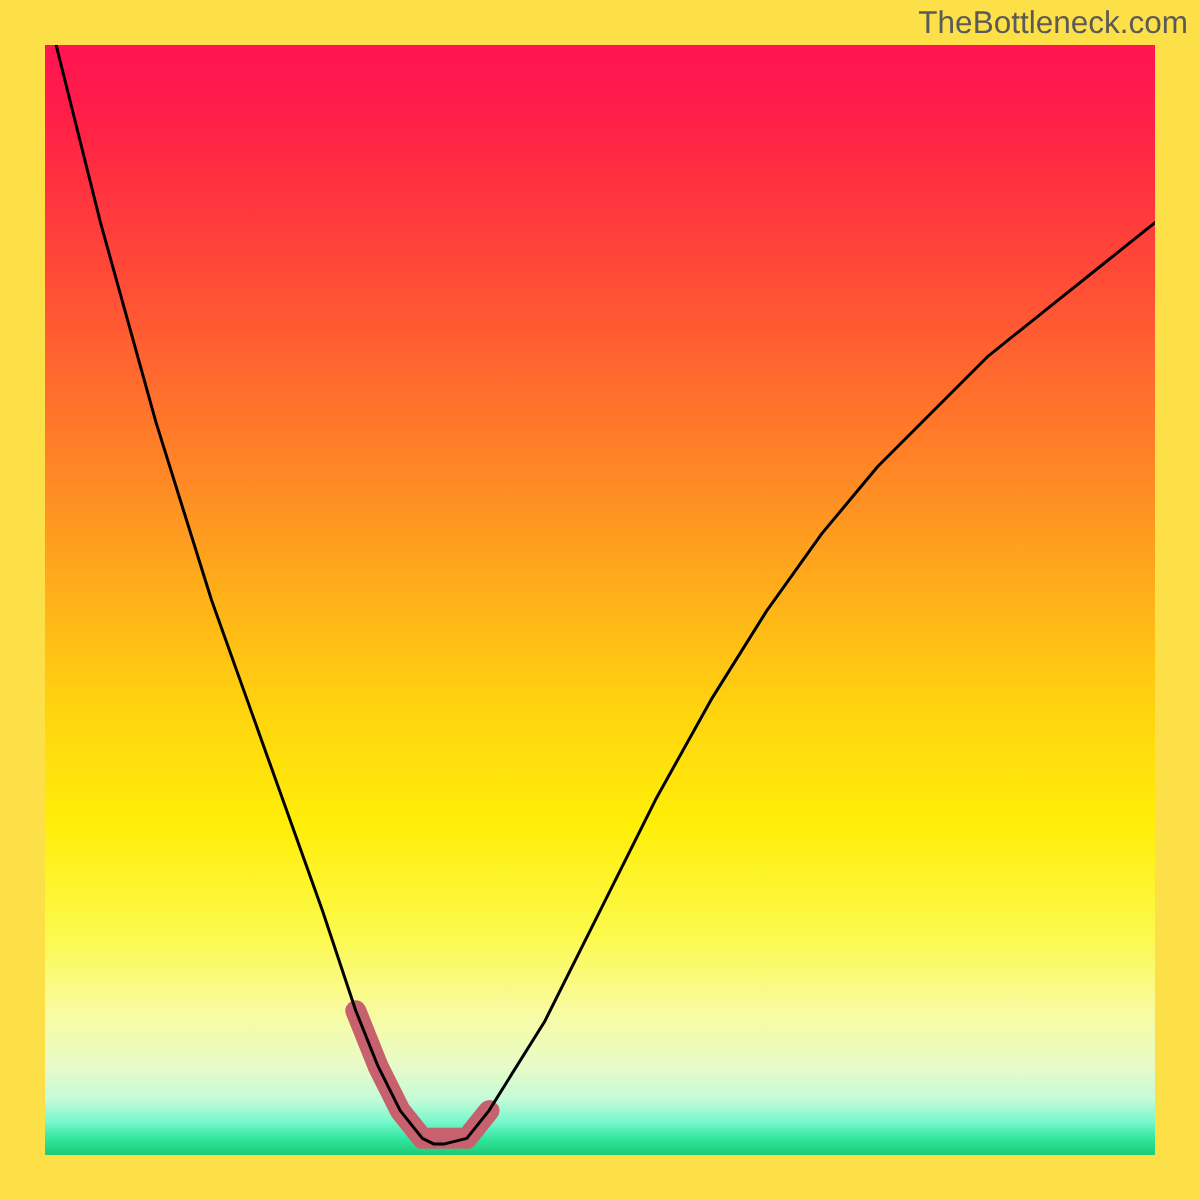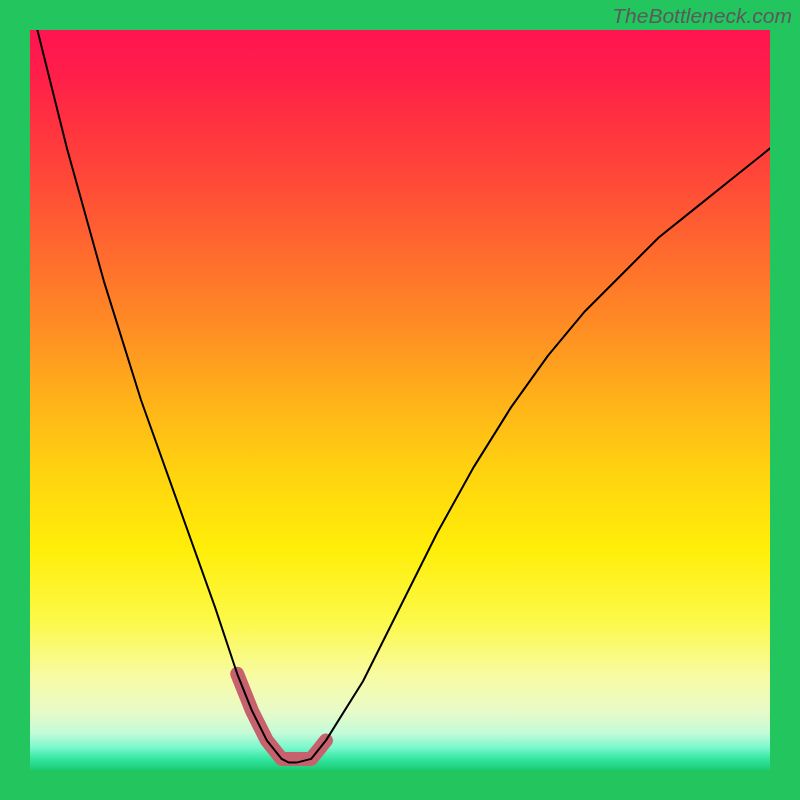--- a/index.html
+++ b/index.html
@@ -10,22 +10,21 @@
     background: #000;
     overflow: hidden;
     font-family: Arial, Helvetica, sans-serif;
   }
   .frame {
     position: absolute;
     left: 0;
     top: 0;
     width: 800px;
     height: 800px;
-    background: #22c55e;
-    font-style: italic;
+    background: #fde047;
   }
   .plot-area {
     position: absolute;
     left: 30px;
     top: 30px;
     width: 740px;
     height: 740px;
     overflow: hidden;
   }
   .gradient {

